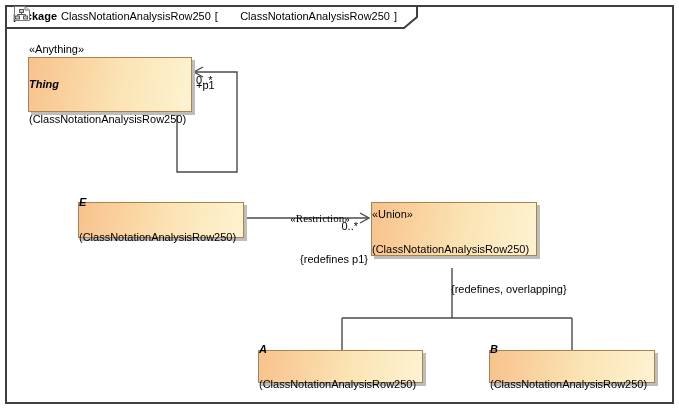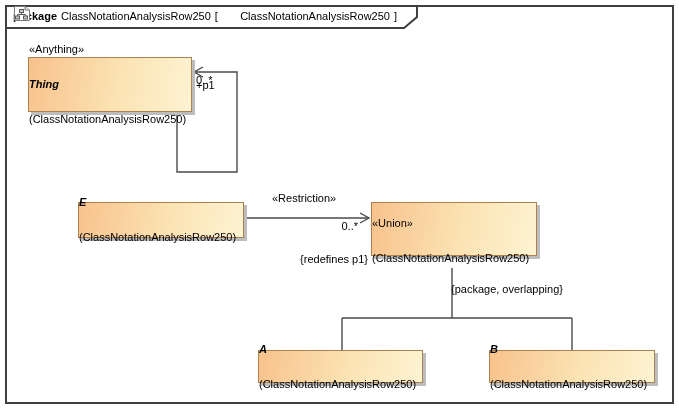--- a/index.html
+++ b/index.html
@@ -32,35 +32,35 @@
     position: absolute;
     background: linear-gradient(100deg, #f8c28c 0%, #fbe3b3 55%, #fdf3d2 100%);
     border: 1px solid #ab8150;
     box-shadow: 3px 3px 0 #bdbdbd;
     display: flex; flex-direction: column; align-items: flex-start; justify-content: center;
     text-align: center; line-height: 13px; gap: 22px;
   }
   .node .name { font-weight: bold; font-style: italic; }
   .node-thing { left: 28px; top: 57px; width: 164px; height: 55px; }
   .node-e     { left: 78px; top: 202px; width: 166px; height: 36px; }
-  .node-union { left: 371px; top: 202px; width: 166px; height: 54px; justify-content: space-between; padding: 14px 0 4px 0; }
+  .node-union { left: 371px; top: 202px; width: 166px; height: 54px; justify-content: space-between; padding: 5px 0 4px 0; }
   .node-a     { left: 258px; top: 350px; width: 165px; height: 33px; }
   .node-b     { left: 489px; top: 350px; width: 166px; height: 33px; }
 
   
   .wires { position: absolute; left: 0; top: 0; width: 679px; height: 410px; z-index: 1; }
   .node, .edge-label { z-index: 2; }
   .wires polyline, .wires line, .wires path { stroke: #4a4a4a; stroke-width: 1.4; fill: none; }
   .wires .tri { fill: #ffffff; }
 
   
   .edge-label { position: absolute; white-space: nowrap; }
   .lbl-p1          { left: 196px; top: 55px; margin-top: 24px; }
   .lbl-p1-mult     { left: 196px; top: 74px; }
-  .lbl-restriction { left: 272px; top: 192px; width: 96px; text-align: left; }
+  .lbl-restriction { left: 272px; top: 212px; width: 96px; text-align: center; font-family: Liberation Serif, serif; }
   .lbl-rest-mult   { left: 320px; top: 220px; width: 38px; text-align: right; }
   .lbl-redefines   { left: 272px; top: 235px; width: 96px; text-align: right; margin-top: 18px; }
   .lbl-complete    { left: 451px; top: 283px; }
 </style>
 </head>
 <body>
 
 <div class="canvas">
 
   <div class="frame"></div>
@@ -110,21 +110,21 @@
       <line x1="342" y1="318" x2="342" y2="350"></line>
       <line x1="572" y1="318" x2="572" y2="350"></line>
     </g>
   </svg>
 
   <div class="edge-label lbl-p1">+p1</div>
   <div class="edge-label lbl-p1-mult">0..*</div>
   <div class="edge-label lbl-restriction">«Restriction»</div>
   <div class="edge-label lbl-rest-mult">0..*</div>
   <div class="edge-label lbl-redefines">{redefines p1}</div>
-  <div class="edge-label lbl-complete">{package, overlapping}</div>
+  <div class="edge-label lbl-complete">{redefines, overlapping}</div>
 
   <div class="node node-thing">
     <div class="stereotype">«Anything»</div>
     <div class="name">Thing</div>
     <div class="qualifier">(ClassNotationAnalysisRow250)</div>
   </div>
 
   <div class="node node-e">
     <div class="name">E</div>
     <div class="qualifier">(ClassNotationAnalysisRow250)</div>

